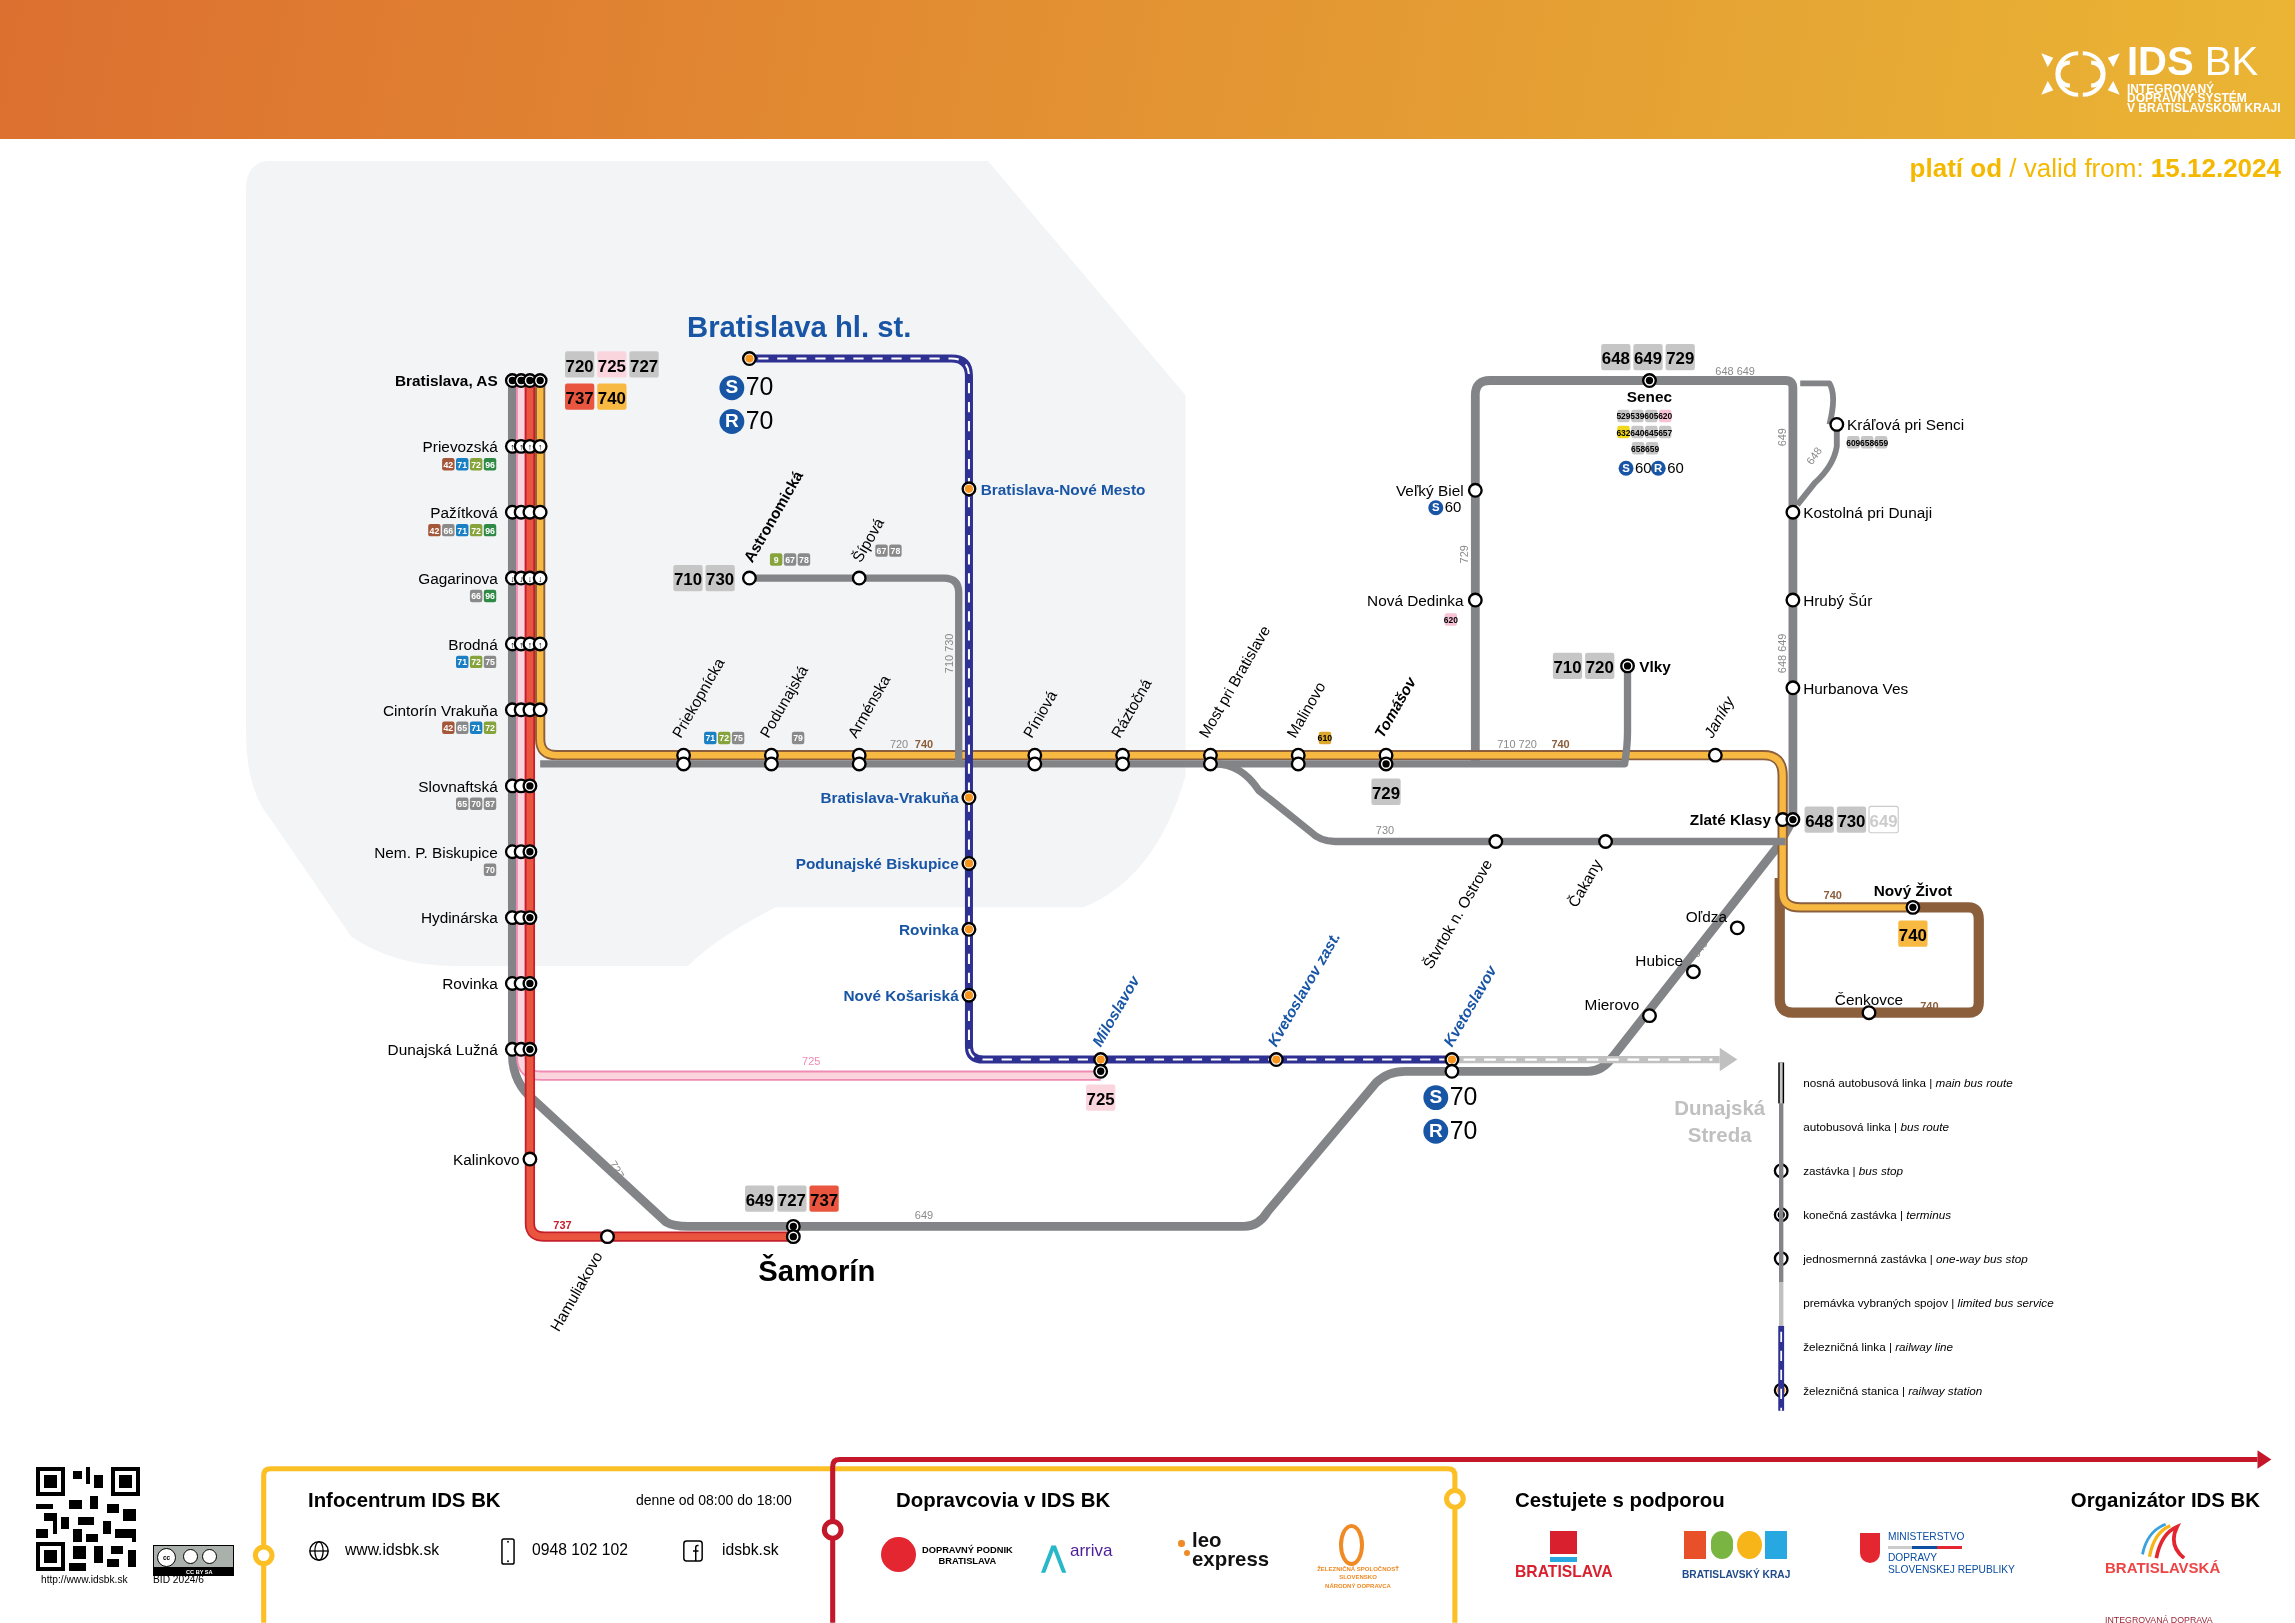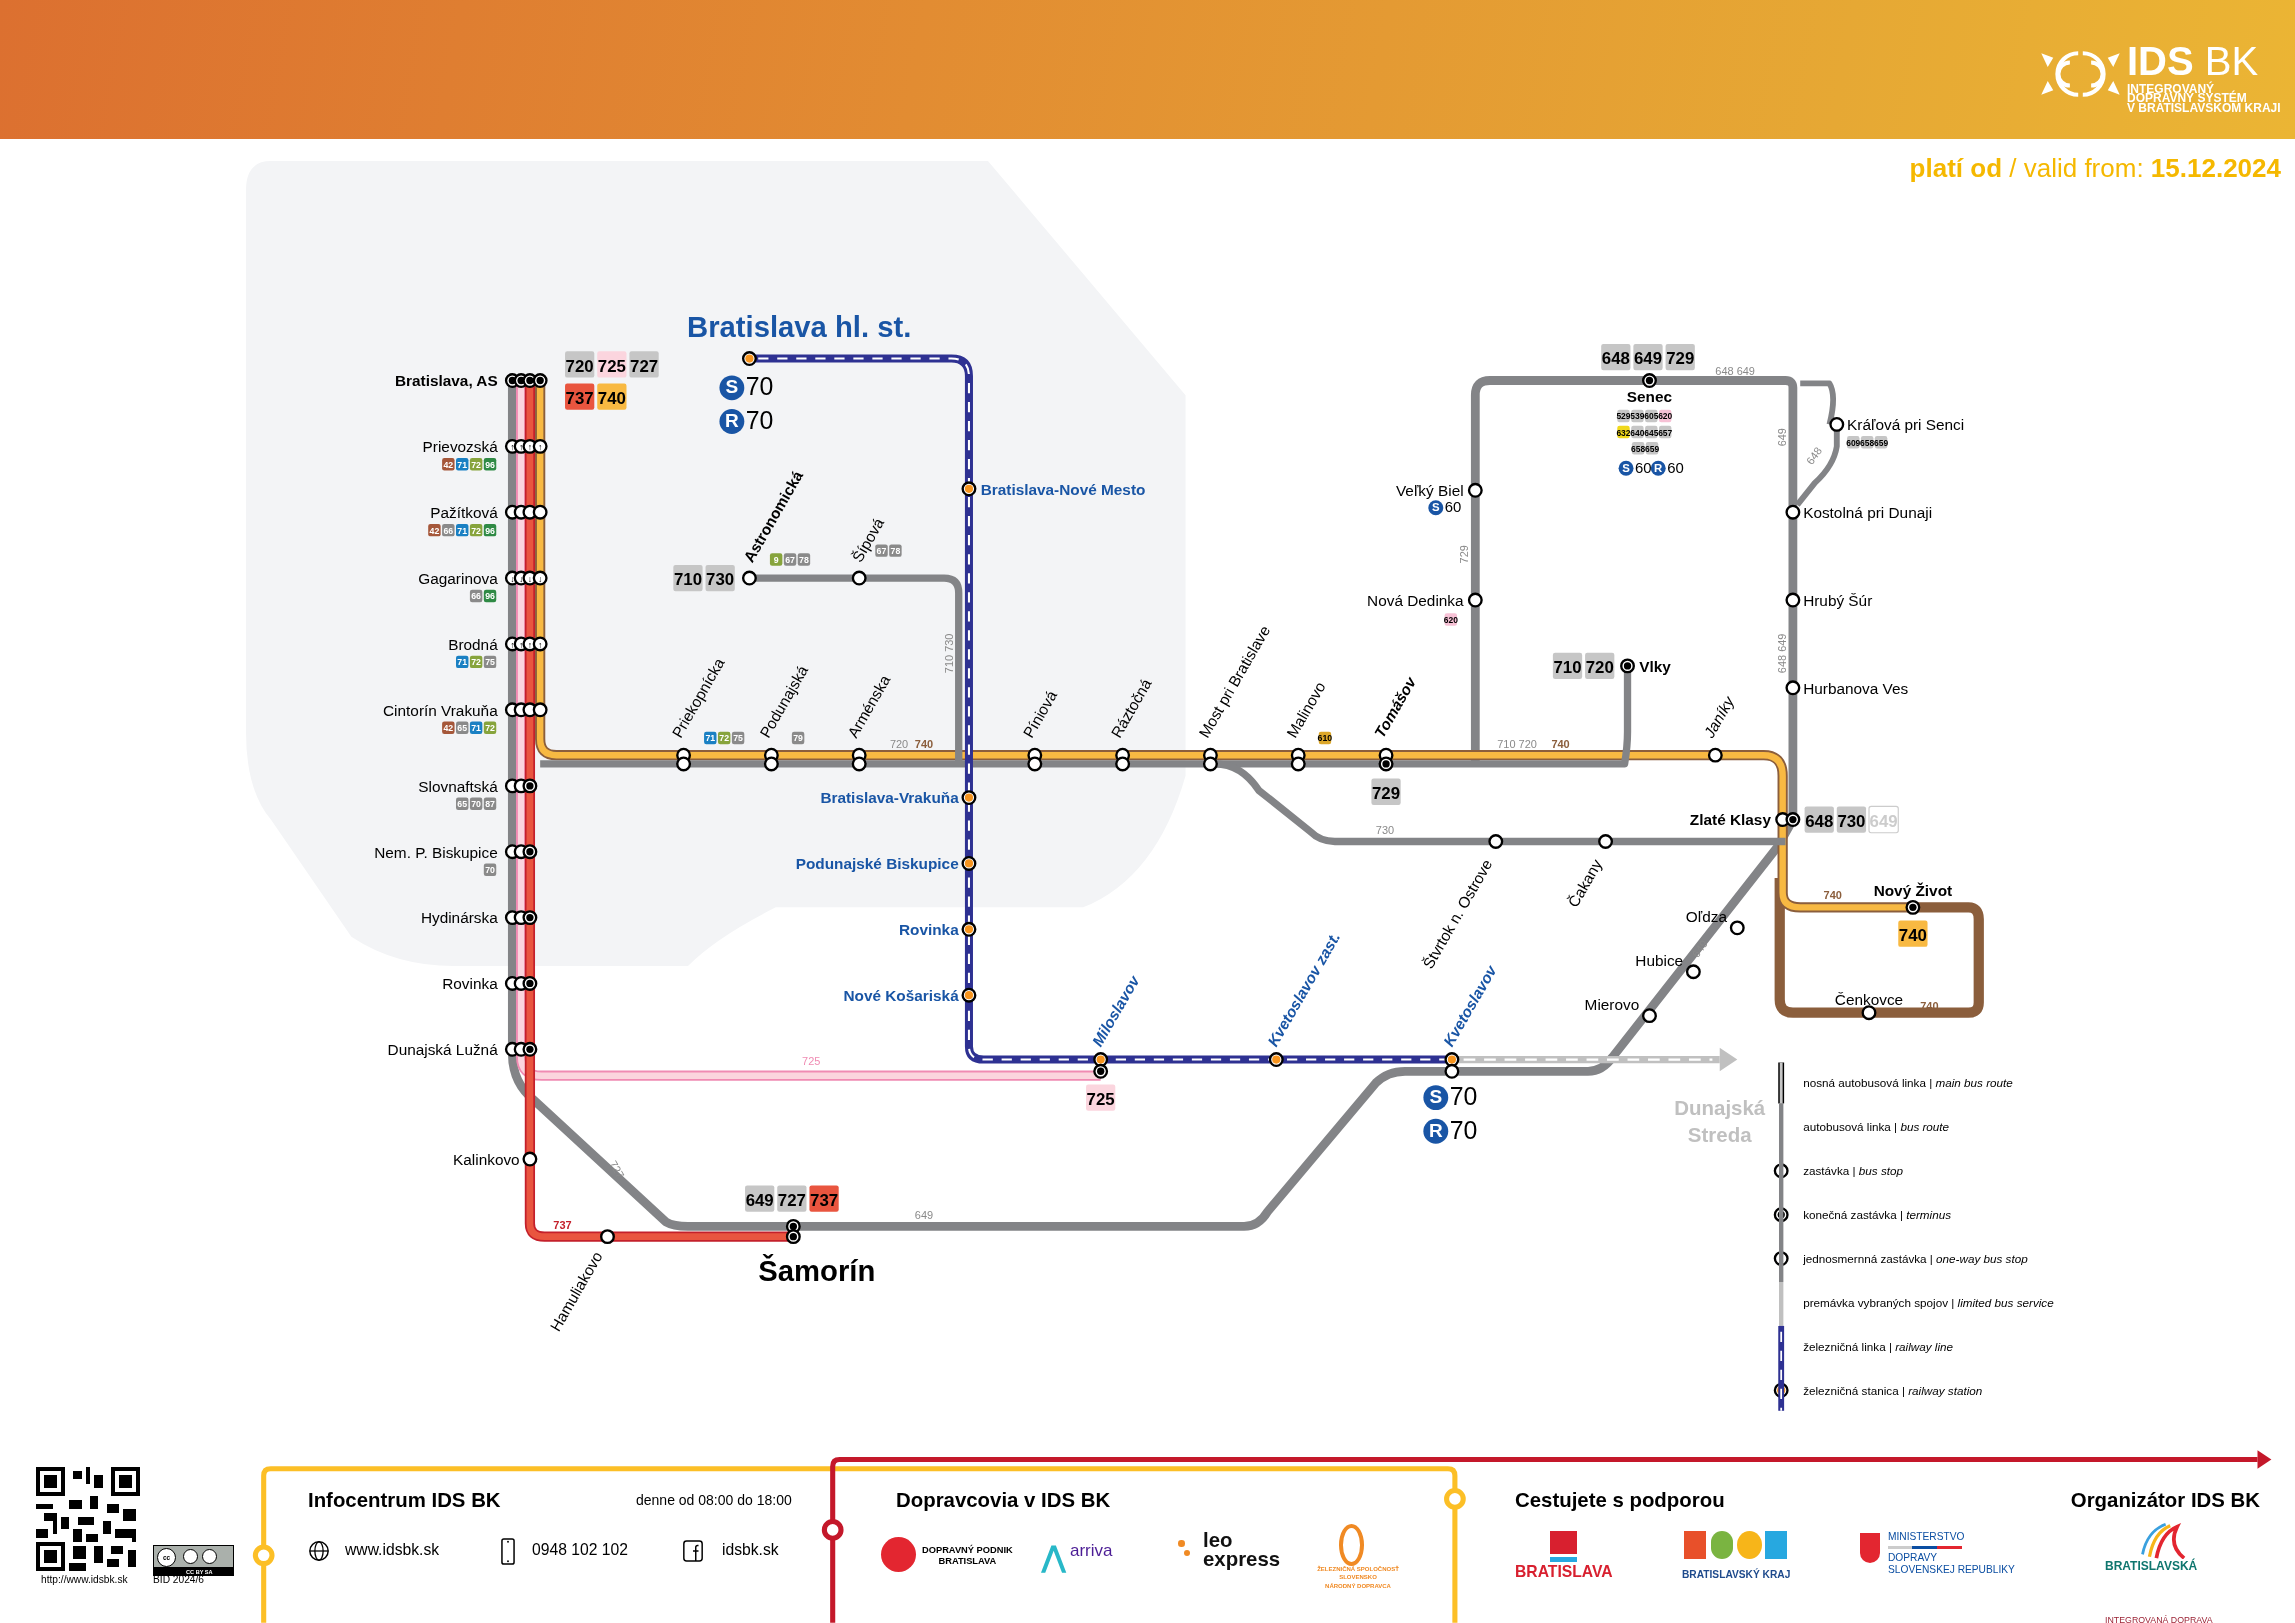--- a/index.html
+++ b/index.html
@@ -858,21 +858,21 @@
         <div>BRATISLAVA</div>
       </div>
   </div>
   <div style="position:absolute;left:1041px;top:102px;width:116px;height:37px;">
     <div style="position:absolute;left:0;top:2.8px;font-size:30px;color:#28b8c8;font-weight:bold;">⋀</div>
     <div style="position:absolute;left:29px;top:4.6px;font-size:17px;color:#4c1d95;">arriva</div>
   </div>
   <div style="position:absolute;left:1178px;top:97px;width:106px;height:46px;">
     <div style="position:absolute;left:0;top:9.3px;width:6.5px;height:6.5px;border-radius:50%;background:#f08a24;"></div>
     <div style="position:absolute;left:5.6px;top:18.5px;width:6.5px;height:6.5px;border-radius:50%;background:#f08a24;"></div>
-    <div style="position:absolute;left:25px;top:0;font-size:20.4px;line-height:19.4px;font-weight:bold;color:#111;">
+    <div style="position:absolute;left:14px;top:0;font-size:20.4px;line-height:19.4px;font-weight:bold;color:#111;">
         <div>leo</div>
         <div>express</div>
       </div>
   </div>
   <div style="position:absolute;left:1300px;top:90px;width:116px;height:60px;">
     <div style="position:absolute;left:39px;top:0;width:25.4px;height:42px;border:4.2px solid #f08a24;border-radius:50%;box-sizing:border-box;"></div>
     <div class="logo-box" style="left:0;top:41px;width:116px;text-align:center;font-size:6px;color:#f08a24;line-height:8.3px;">
         <div>ŽELEZNIČNÁ SPOLOČNOSŤ SLOVENSKO</div>
         <div>NÁRODNÝ DOPRAVCA</div>
       </div>
@@ -901,17 +901,17 @@
       </div>
   </div>
 
   <div class="ft" style="right:35px;top:55px;">Organizátor IDS BK</div>
   <div style="position:absolute;left:2105px;top:88px;width:120px;height:65px;">
     <svg width="56" height="37" viewBox="0 0 120 80" style="position:absolute;left:28px;top:0">
         <path d="M20 70 Q30 20 70 5" stroke="#3aa0de" stroke-width="6" fill="none"></path>
         <path d="M35 75 Q45 22 80 8" stroke="#f7b519" stroke-width="7" fill="none"></path>
         <path d="M50 78 Q60 25 95 10 Q75 50 110 78" stroke="#e32630" stroke-width="8" fill="none"></path>
       </svg>
-    <div class="logo-box" style="left:0;top:37px;font-size:12px;color:#0f766e;">BRATISLAVSKÁ</div>
+    <div class="logo-box" style="left:0;top:37px;font-size:15px;color:#ef4444;">BRATISLAVSKÁ</div>
     <div style="position:absolute;left:0;top:54px;font-size:8.8px;color:#9b2335;margin-top:39px;">INTEGROVANÁ DOPRAVA</div>
   </div>
 </div>
 
 
 </body></html>

